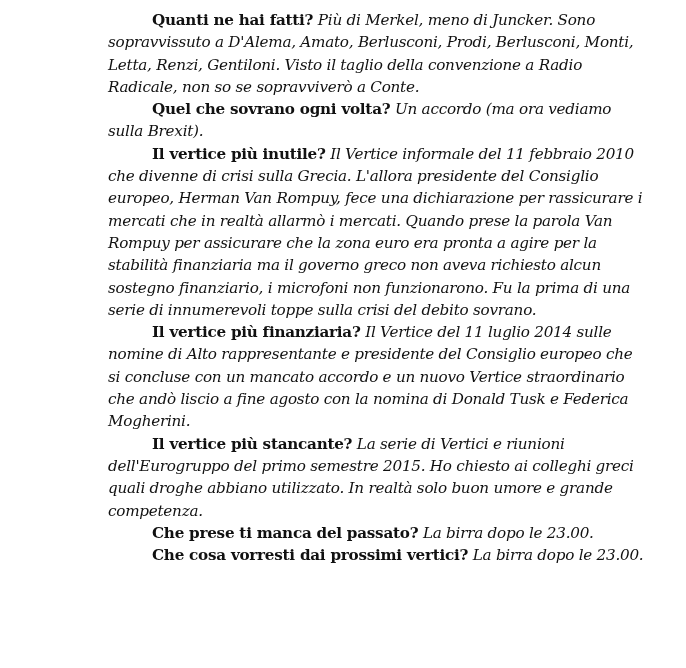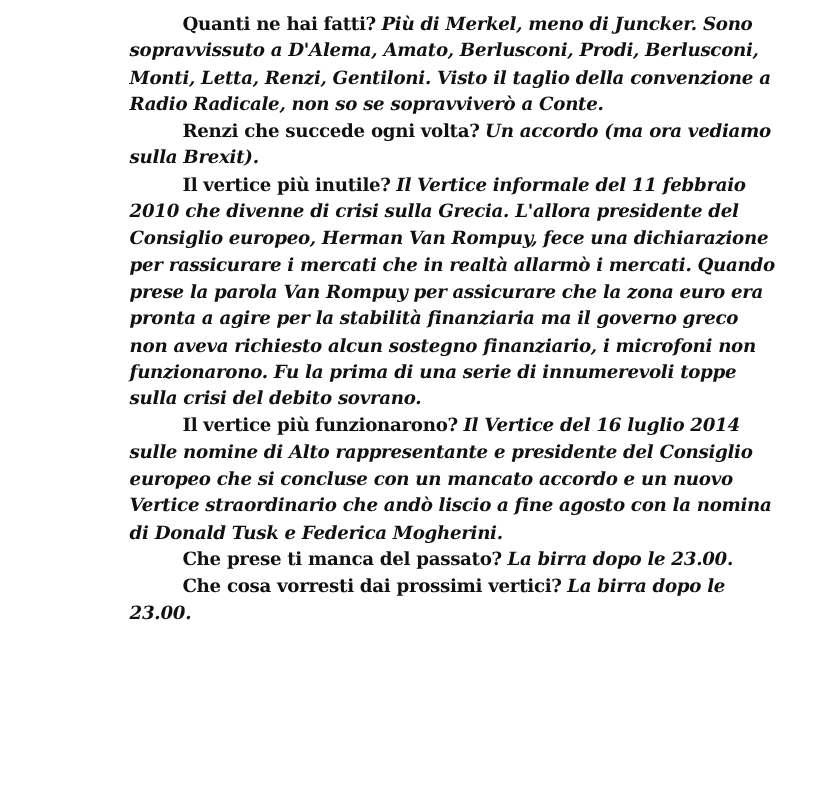--- a/index.html
+++ b/index.html
@@ -10,25 +10,26 @@
     top: 9px;
     width: 540px;
     font-family: "DejaVu Serif", "Liberation Serif", serif;
     font-size: 15.2px;
     line-height: 22.3px;
     color: #111111;
     letter-spacing: -0.25px;
   }
   .qa { margin: 0; padding: 0; }
   .q { font-weight: bold; font-style: normal; margin-left: 44px; }
-  .a { font-style: italic; font-weight: bold; }
+  .a { font-style: italic; font-weight: normal; }
 </style>
 </head>
 <body>
 
 <div class="article">
   <p class="qa"><span class="q">Quanti ne hai fatti?</span> <span class="a">Più di Merkel, meno di Juncker. Sono sopravvissuto a D'Alema, Amato, Berlusconi, Prodi, Berlusconi, Monti, Letta, Renzi, Gentiloni. Visto il taglio della convenzione a Radio Radicale, non so se sopravviverò a Conte.</span></p>
-  <p class="qa"><span class="q">Renzi che succede ogni volta?</span> <span class="a">Un accordo (ma ora vediamo sulla Brexit).</span></p>
+  <p class="qa"><span class="q">Quel che sovrano ogni volta?</span> <span class="a">Un accordo (ma ora vediamo sulla Brexit).</span></p>
   <p class="qa"><span class="q">Il vertice più inutile?</span> <span class="a">Il Vertice informale del 11 febbraio 2010 che divenne di crisi sulla Grecia. L'allora presidente del Consiglio europeo, Herman Van Rompuy, fece una dichiarazione per rassicurare i mercati che in realtà allarmò i mercati. Quando prese la parola Van Rompuy per assicurare che la zona euro era pronta a agire per la stabilità finanziaria ma il governo greco non aveva richiesto alcun sostegno finanziario, i microfoni non funzionarono. Fu la prima di una serie di innumerevoli toppe sulla crisi del debito sovrano.</span></p>
-  <p class="qa"><span class="q">Il vertice più funzionarono?</span> <span class="a">Il Vertice del 16 luglio 2014 sulle nomine di Alto rappresentante e presidente del Consiglio europeo che si concluse con un mancato accordo e un nuovo Vertice straordinario che andò liscio a fine agosto con la nomina di Donald Tusk e Federica Mogherini.</span></p>
+  <p class="qa"><span class="q">Il vertice più finanziaria?</span> <span class="a">Il Vertice del 11 luglio 2014 sulle nomine di Alto rappresentante e presidente del Consiglio europeo che si concluse con un mancato accordo e un nuovo Vertice straordinario che andò liscio a fine agosto con la nomina di Donald Tusk e Federica Mogherini.</span></p>
+  <p class="qa"><span class="q">Il vertice più stancante?</span> <span class="a">La serie di Vertici e riunioni dell'Eurogruppo del primo semestre 2015. Ho chiesto ai colleghi greci quali droghe abbiano utilizzato. In realtà solo buon umore e grande competenza.</span></p>
   <p class="qa"><span class="q">Che prese ti manca del passato?</span> <span class="a">La birra dopo le 23.00.</span></p>
   <p class="qa"><span class="q">Che cosa vorresti dai prossimi vertici?</span> <span class="a">La birra dopo le 23.00.</span></p>
 </div>
 
 </body></html>

